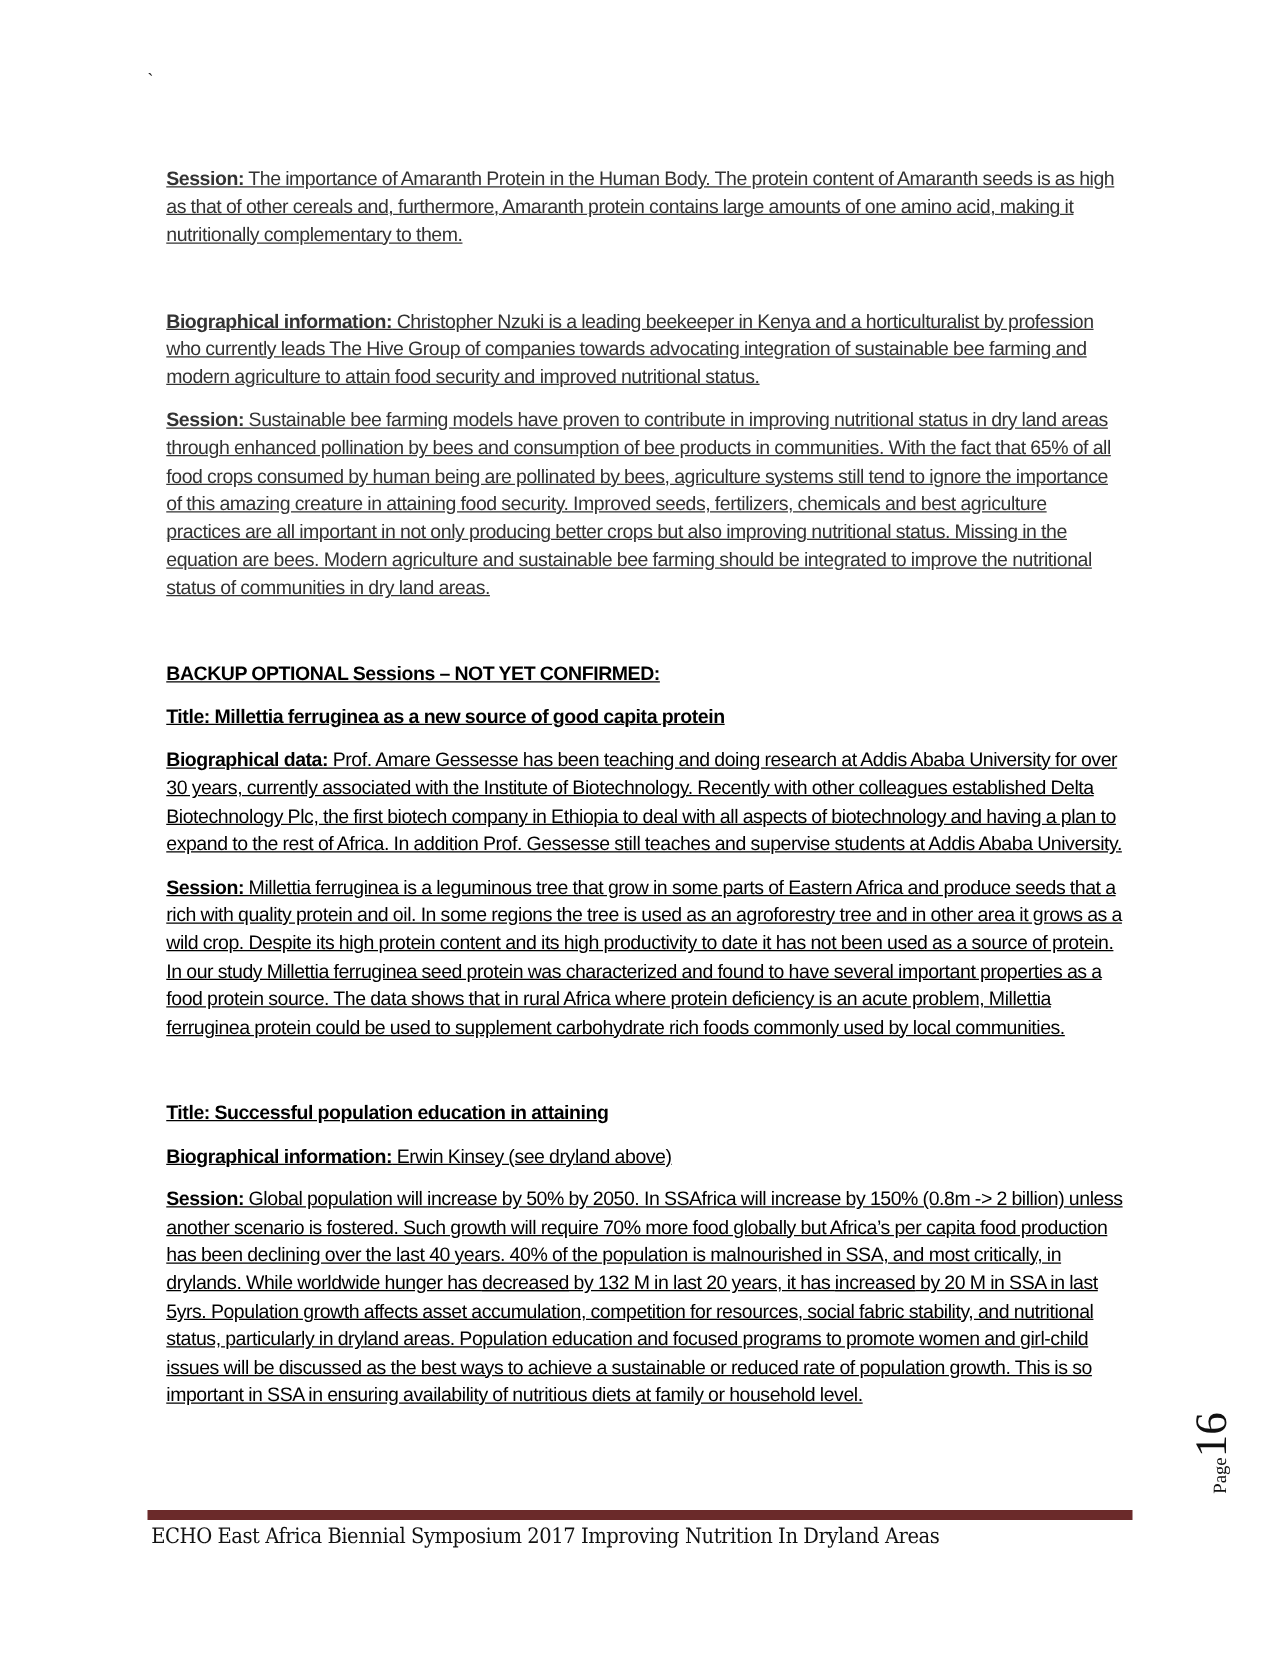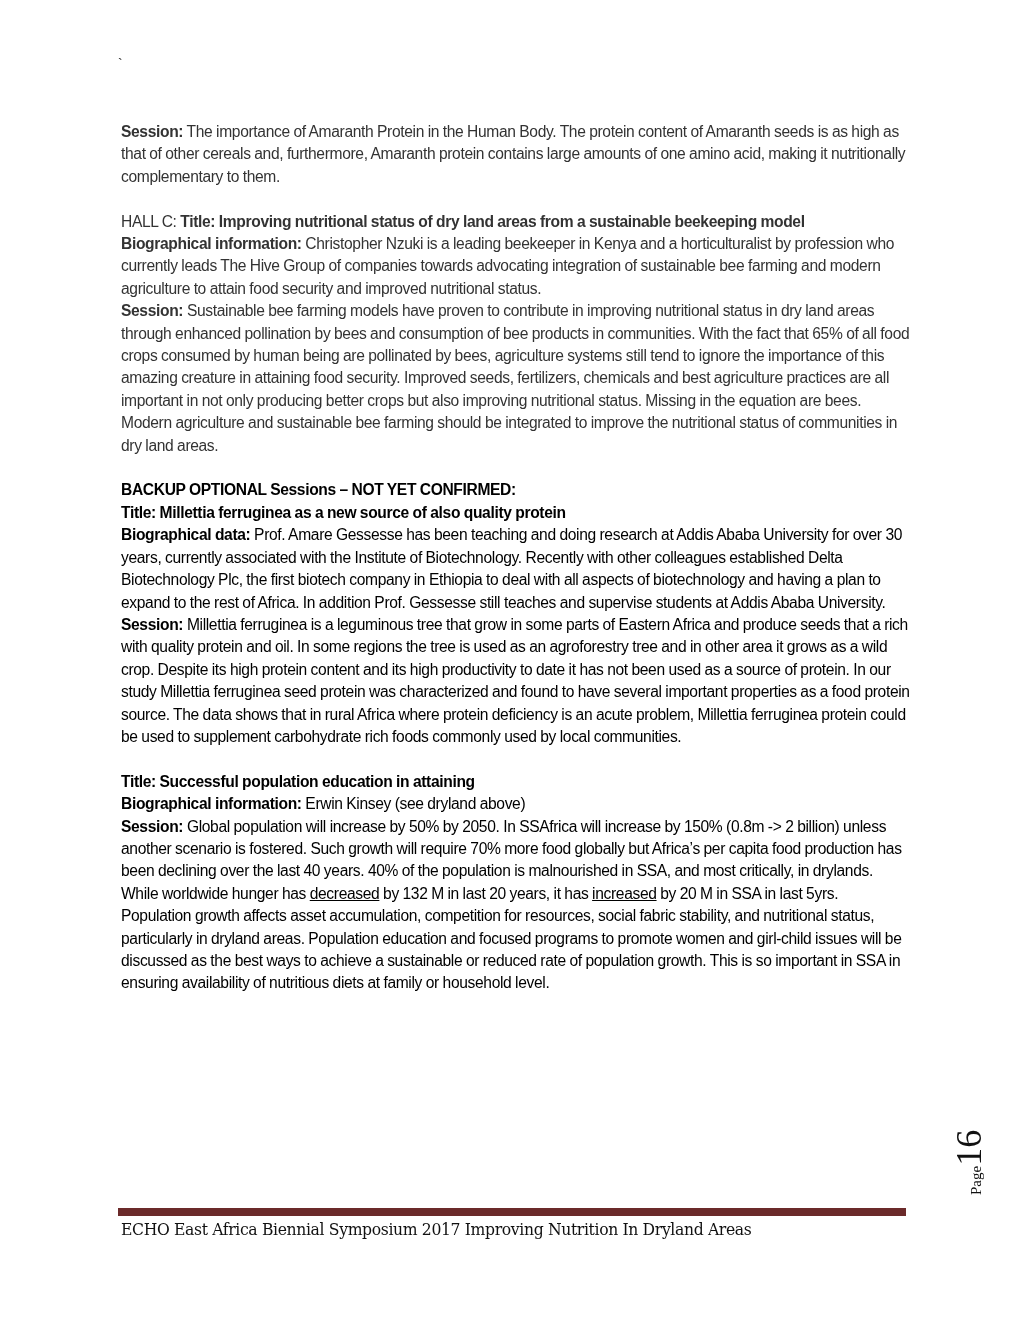--- a/index.html
+++ b/index.html
@@ -25,21 +25,22 @@
       position: absolute;
       left: 121px;
       top: 121px;
       width: 790px;
       font-size: 15.6px;
       line-height: 22.4px;
       letter-spacing: -0.35px;
       word-spacing: -0.3px;
     }
     .content p {
-      margin: 0;
+      margin: 12px;
+      text-decoration: underline;
     }
     .gap {
       height: 22.4px;
     }
     .light {
       color: #333333;
     }
     .dark {
       color: #000000;
     }
@@ -92,28 +93,27 @@
 <body>
 
 <div class="tick-mark">`</div>
 
 <div class="content">
 
   <p class="light"><b>Session:</b><span> The importance of Amaranth Protein in the Human Body. The protein content of Amaranth seeds is as high as that of other cereals and, furthermore, Amaranth protein contains large amounts of one amino acid, making it nutritionally complementary to them.</span></p>
 
   <div class="gap"></div>
 
-  <p class="light"><span>HALL C: </span><b>Title: Improving nutritional status of dry land areas from a sustainable beekeeping model</b></p>
   <p class="light"><b>Biographical information:</b><span> Christopher Nzuki is a leading beekeeper in Kenya and a horticulturalist by profession who currently leads The Hive Group of companies towards advocating integration of sustainable bee farming and modern agriculture to attain food security and improved nutritional status.</span></p>
   <p class="light"><b>Session:</b><span>  Sustainable bee farming models have proven to contribute in improving nutritional status in dry land areas through enhanced pollination by bees and consumption of bee products in communities. With the fact that 65% of all food crops consumed by human being are pollinated by bees, agriculture systems still tend to ignore the importance of this amazing creature in attaining food security.  Improved seeds, fertilizers, chemicals and best agriculture practices are all important in not only producing better crops but also improving nutritional status. Missing in the equation are bees. Modern agriculture and sustainable bee farming should be integrated to improve the nutritional status of communities in dry land areas.</span></p>
 
   <div class="gap"></div>
 
   <p class="dark"><b>BACKUP OPTIONAL Sessions – NOT YET CONFIRMED:</b></p>
-  <p class="dark"><b>Title: Millettia ferruginea as a new source of also quality protein</b></p>
+  <p class="dark"><b>Title: Millettia ferruginea as a new source of good capita protein</b></p>
   <p class="dark"><b>Biographical data:</b><span> Prof. Amare Gessesse has been teaching and doing research at Addis Ababa University for over 30 years, currently associated with the Institute of Biotechnology. Recently with other colleagues established Delta Biotechnology Plc, the first biotech company in Ethiopia to deal with all aspects of biotechnology and having a plan to expand to the rest of Africa. In addition Prof. Gessesse still teaches and supervise students at Addis Ababa University.</span></p>
   <p class="dark"><b>Session:</b><span> Millettia ferruginea is a leguminous tree that grow in some parts of Eastern Africa and produce seeds that a rich with quality protein and oil. In some regions the tree is used as an agroforestry tree and in other area it grows as a wild crop. Despite its high protein content and its high productivity to date it has not been used as a source of protein. In our study Millettia ferruginea seed protein was characterized and found to have several important properties as a food protein source. The data shows that in rural Africa where protein deficiency is an acute problem, Millettia ferruginea protein could be used to supplement carbohydrate rich foods commonly used by local communities.</span></p>
 
   <div class="gap"></div>
 
   <p class="dark"><b>Title:  Successful population education in attaining</b></p>
   <p class="dark"><b>Biographical information:</b><span> Erwin Kinsey (see dryland above)</span></p>
   <p class="dark"><b>Session:</b><span>  Global population will increase by 50% by 2050. In SSAfrica will increase by 150% (0.8m -&gt;  2 billion) unless another scenario is fostered. Such growth will require 70% more food globally but Africa’s per capita food production has been declining over the last 40 years. 40% of the population is malnourished in SSA, and most critically, in drylands. While worldwide hunger has </span><u>decreased</u><span> by 132 M in last 20 years, it has </span><u>increased</u><span> by 20 M in SSA in last 5yrs. Population growth affects asset accumulation, competition for resources, social fabric stability, and nutritional status, particularly in dryland areas. Population education and focused programs to promote women and girl-child issues will be discussed as the best ways to achieve a sustainable or reduced rate of population growth. This is so important in SSA in ensuring availability of nutritious diets at family or household level.</span></p>
 </div>
 

